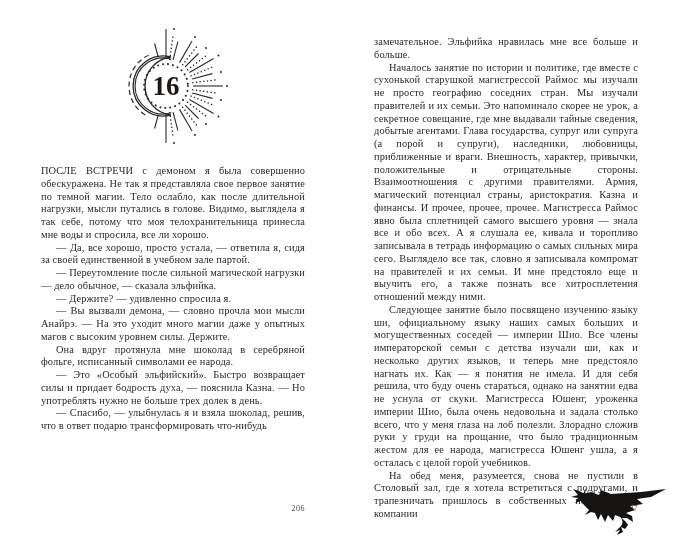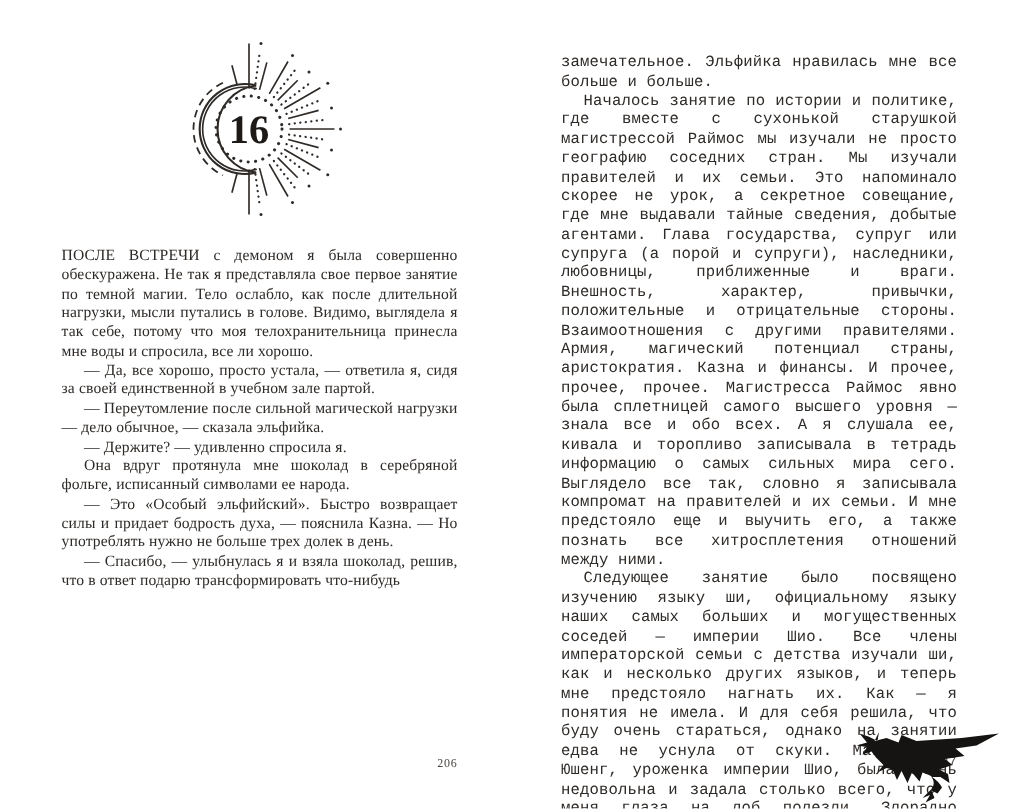--- a/index.html
+++ b/index.html
@@ -8,21 +8,21 @@
     background: #ffffff;
     position: relative;
     overflow: hidden;
     font-family: "Liberation Serif", "DejaVu Serif", serif;
     color: #2e2a27;
   }
   .page {
     position: absolute; top: 0; height: 539px;
   }
   #left-page  { left: 41px;  width: 264px; }
-  #right-page { left: 374px; width: 264px; font-family: Liberation Mono, monospace; }
+  #right-page { left: 374px; width: 264px; }
 
   .ornament {
     position: absolute; left: 80px; top: 26px;
     width: 112px; height: 124px;
   }
   .text-block {
     position: absolute; left: 0; right: 0;
     text-align: justify;
     font-size: 10.4px;
     line-height: 12.75px;
@@ -104,20 +104,21 @@
     </g>
 
     <text x="45" y="69" text-anchor="middle" font-size="27" font-weight="bold" font-family="'Liberation Serif','DejaVu Serif',serif" fill="#1c1916">16</text>
   </svg>
 
   <div class="text-block">
     <p class="no-indent">ПОСЛЕ ВСТРЕЧИ с демоном я была совершенно обескуражена. Не так я представляла свое первое занятие по темной магии. Тело ослабло, как после длительной нагрузки, мысли путались в голове. Видимо, выглядела я так себе, потому что моя телохранительница принесла мне воды и спросила, все ли хорошо.</p>
     <p>— Да, все хорошо, просто устала, — ответила я, сидя за своей единственной в учебном зале партой.</p>
     <p>— Переутомление после сильной магической нагрузки — дело обычное, — сказала эльфийка.</p>
     <p>— Держите? — удивленно спросила я.</p>
+    <p>— Вы вызвали демона, — словно прочла мои мысли Анайрэ. — На это уходит много магии даже у опытных магов с высоким уровнем силы. Держите.</p>
     <p>Она вдруг протянула мне шоколад в серебряной фольге, исписанный символами ее народа.</p>
     <p>— Это «Особый эльфийский». Быстро возвращает силы и придает бодрость духа, — пояснила Казна. — Но употреблять нужно не больше трех долек в день.</p>
     <p>— Спасибо, — улыбнулась я и взяла шоколад, решив, что в ответ подарю трансформировать что-нибудь</p>
   </div>
 
   <div class="page-num">206</div>
 </div>
 
 <div class="page" id="right-page">
 

